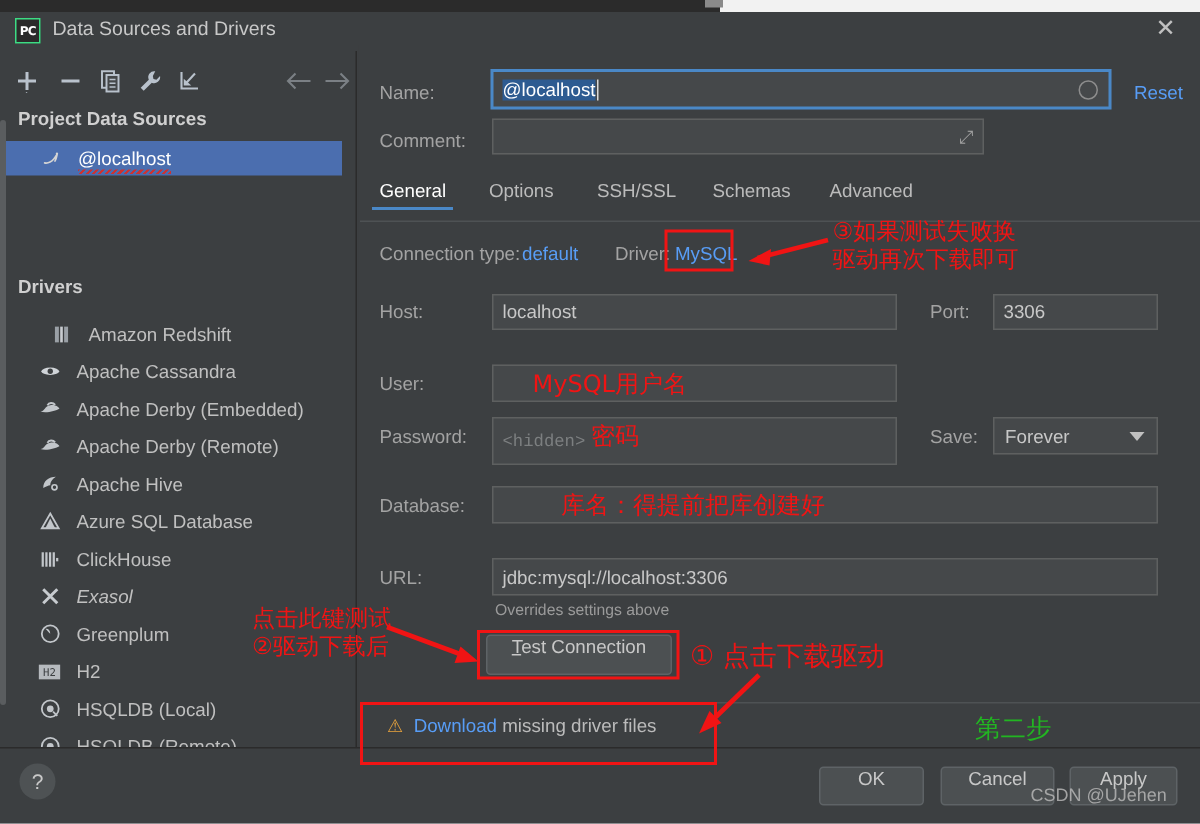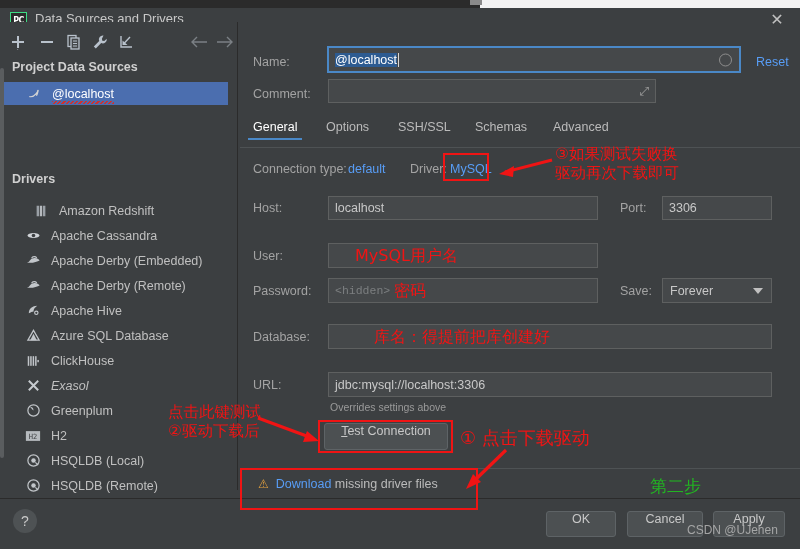--- a/index.html
+++ b/index.html
@@ -50,21 +50,21 @@
   }
   .close-x {
     position: absolute; right: 14px; top: 3px;
     width: 18px; height: 18px;
     font-size: 16px; color: #c0c0c0; line-height: 17px; text-align: center;
     cursor: pointer;
   }
 
   
   .left-panel {
-    position: absolute; left: 0; top: 22px; width: 238px; height: 468px;
+    position: absolute; left: 0; top: 34px; width: 238px; height: 468px;
     background: #3c3f41;
     border-right: 1px solid #2b2b2b;
   }
   .left-toolbar {
     position: absolute; left: 0; top: 4px; width: 238px; height: 30px;
   }
   .tb-icon {
     position: absolute; top: 6px;
     width: 20px; height: 20px;
     color: #a9b7c6;
@@ -542,21 +542,21 @@
   <div class="inp" style="left:662px; top:196px; width:110px; height:24px;">
     <span>3306</span>
   </div>
 
   <div class="fld-label" style="left:253px; top:249px;">User:</div>
   <div class="inp" style="left:328px; top:243px; width:270px; height:25px;">
     <span></span>
   </div>
 
   <div class="fld-label" style="left:253px; top:284px;">Password:</div>
-  <div class="inp" style="left:328px; top:278px; width:270px; height:25px;">
+  <div class="inp" style="left:328px; top:278px; width:270px; height:32px;">
     <span class="ph">&lt;hidden&gt;</span>
   </div>
   <div class="fld-label" style="left:620px; top:284px;">Save:</div>
   <div class="combo" style="left:662px; top:278px; width:110px; height:25px;">
     <span>Forever</span>
     <span class="arrow"></span>
   </div>
 
   <div class="fld-label" style="left:253px; top:330px;">Database:</div>
   <div class="inp" style="left:328px; top:324px; width:444px; height:25px;">

